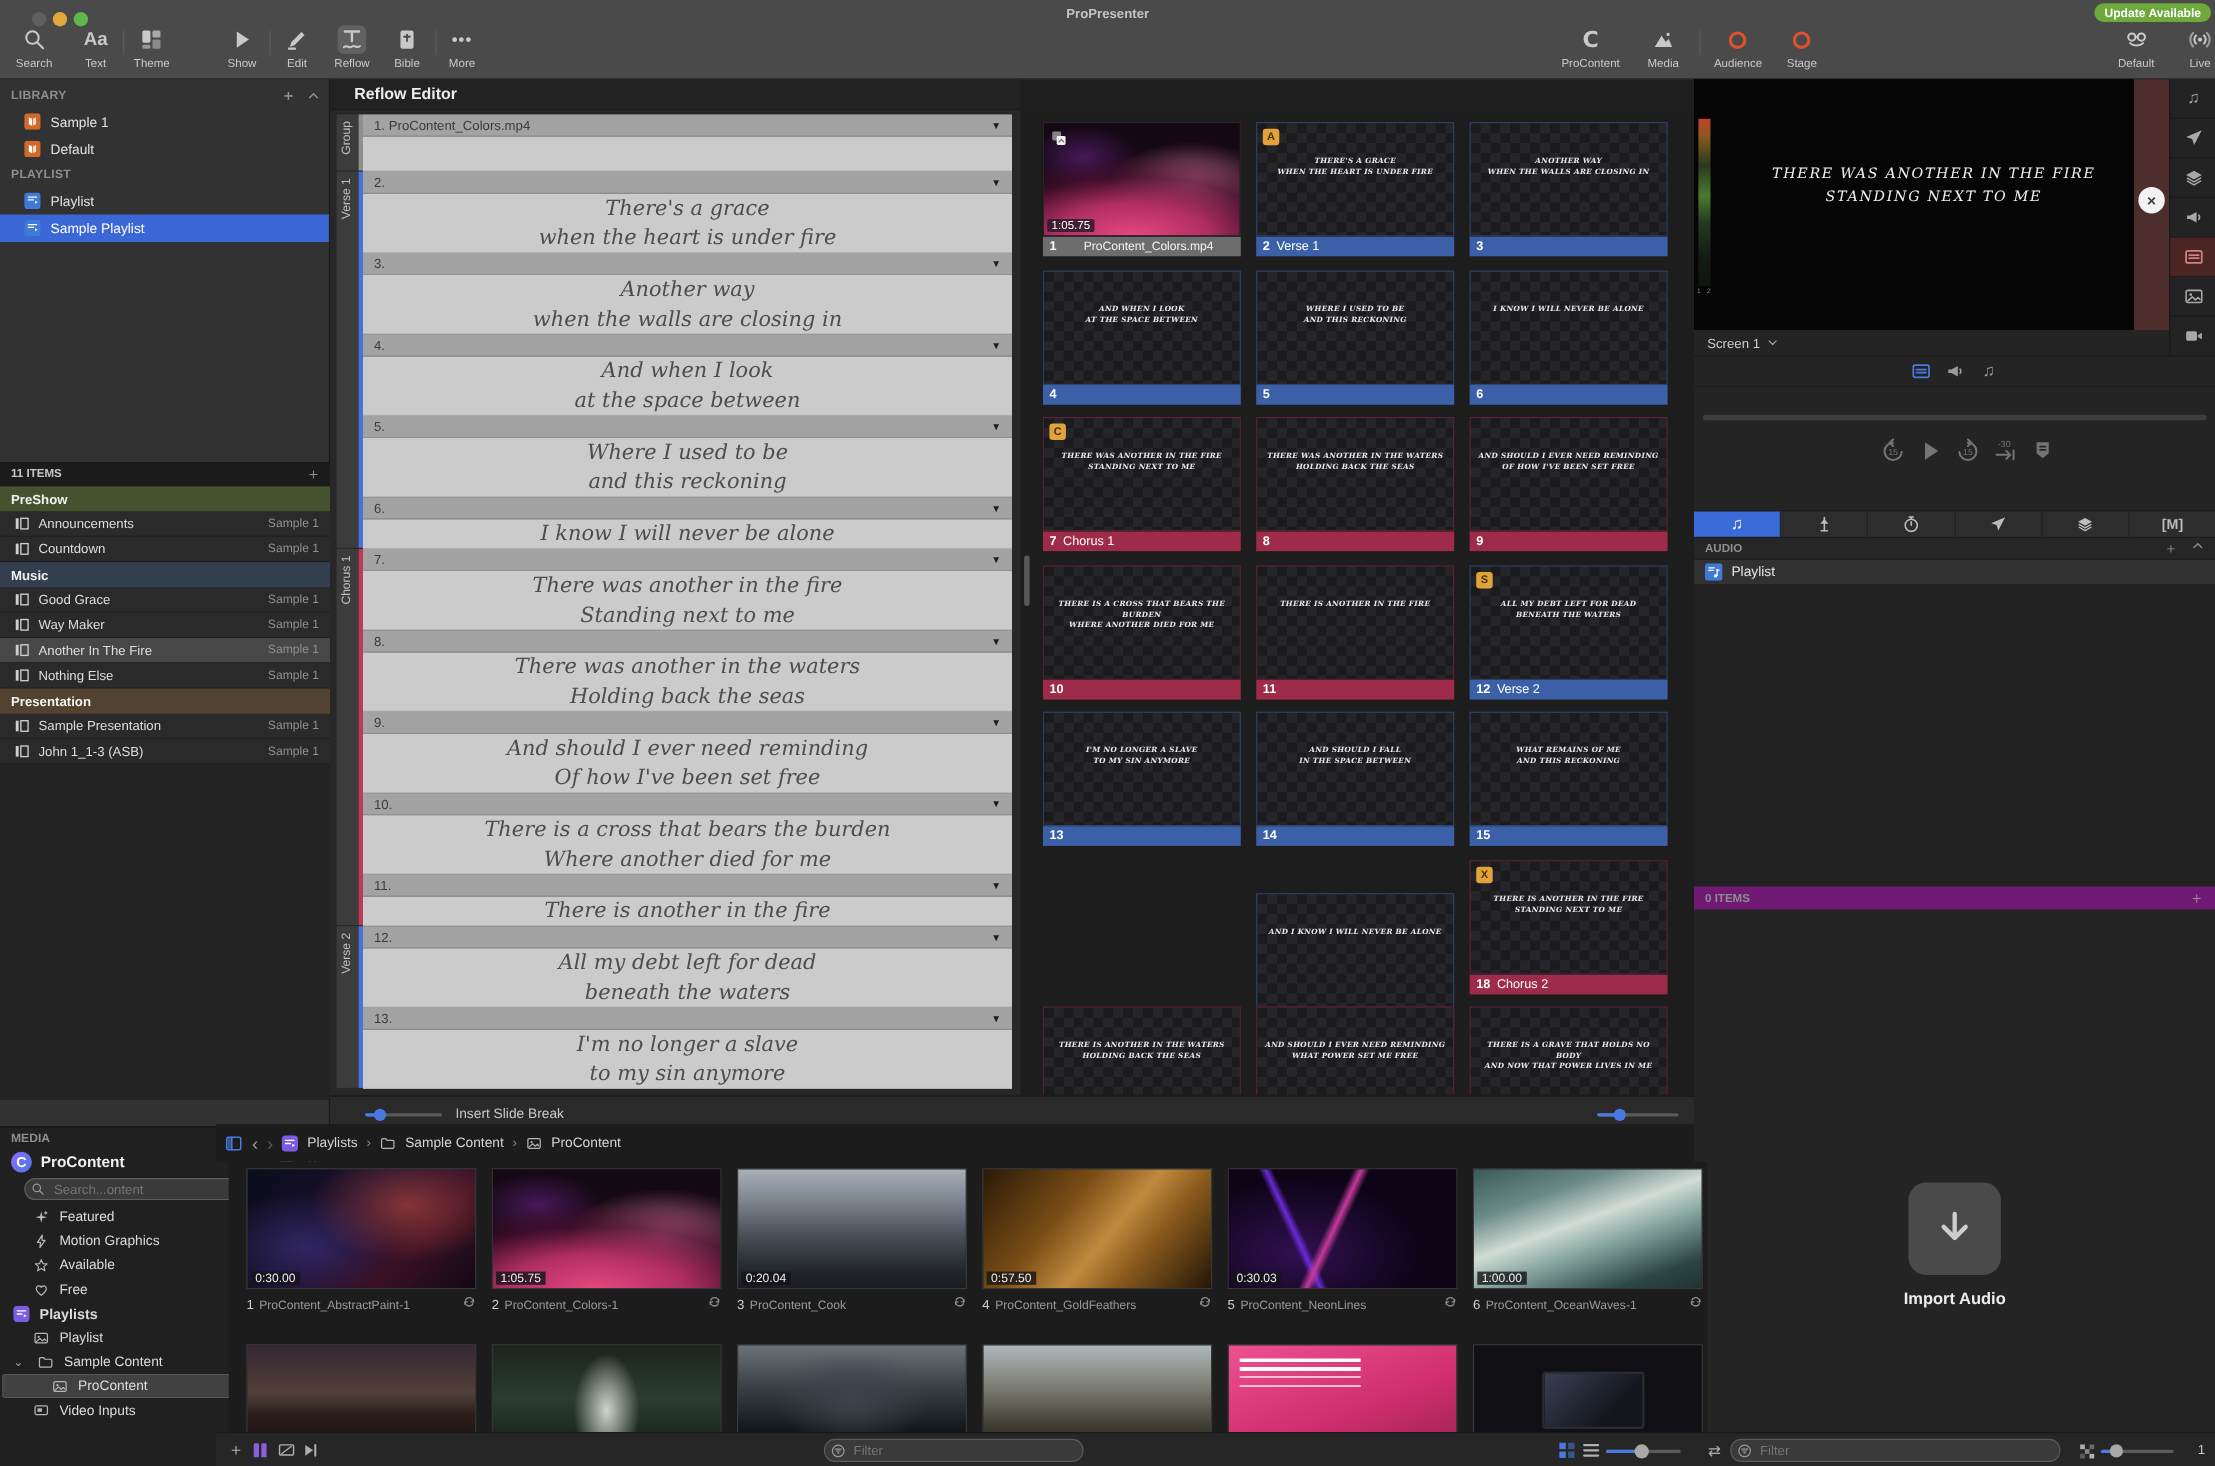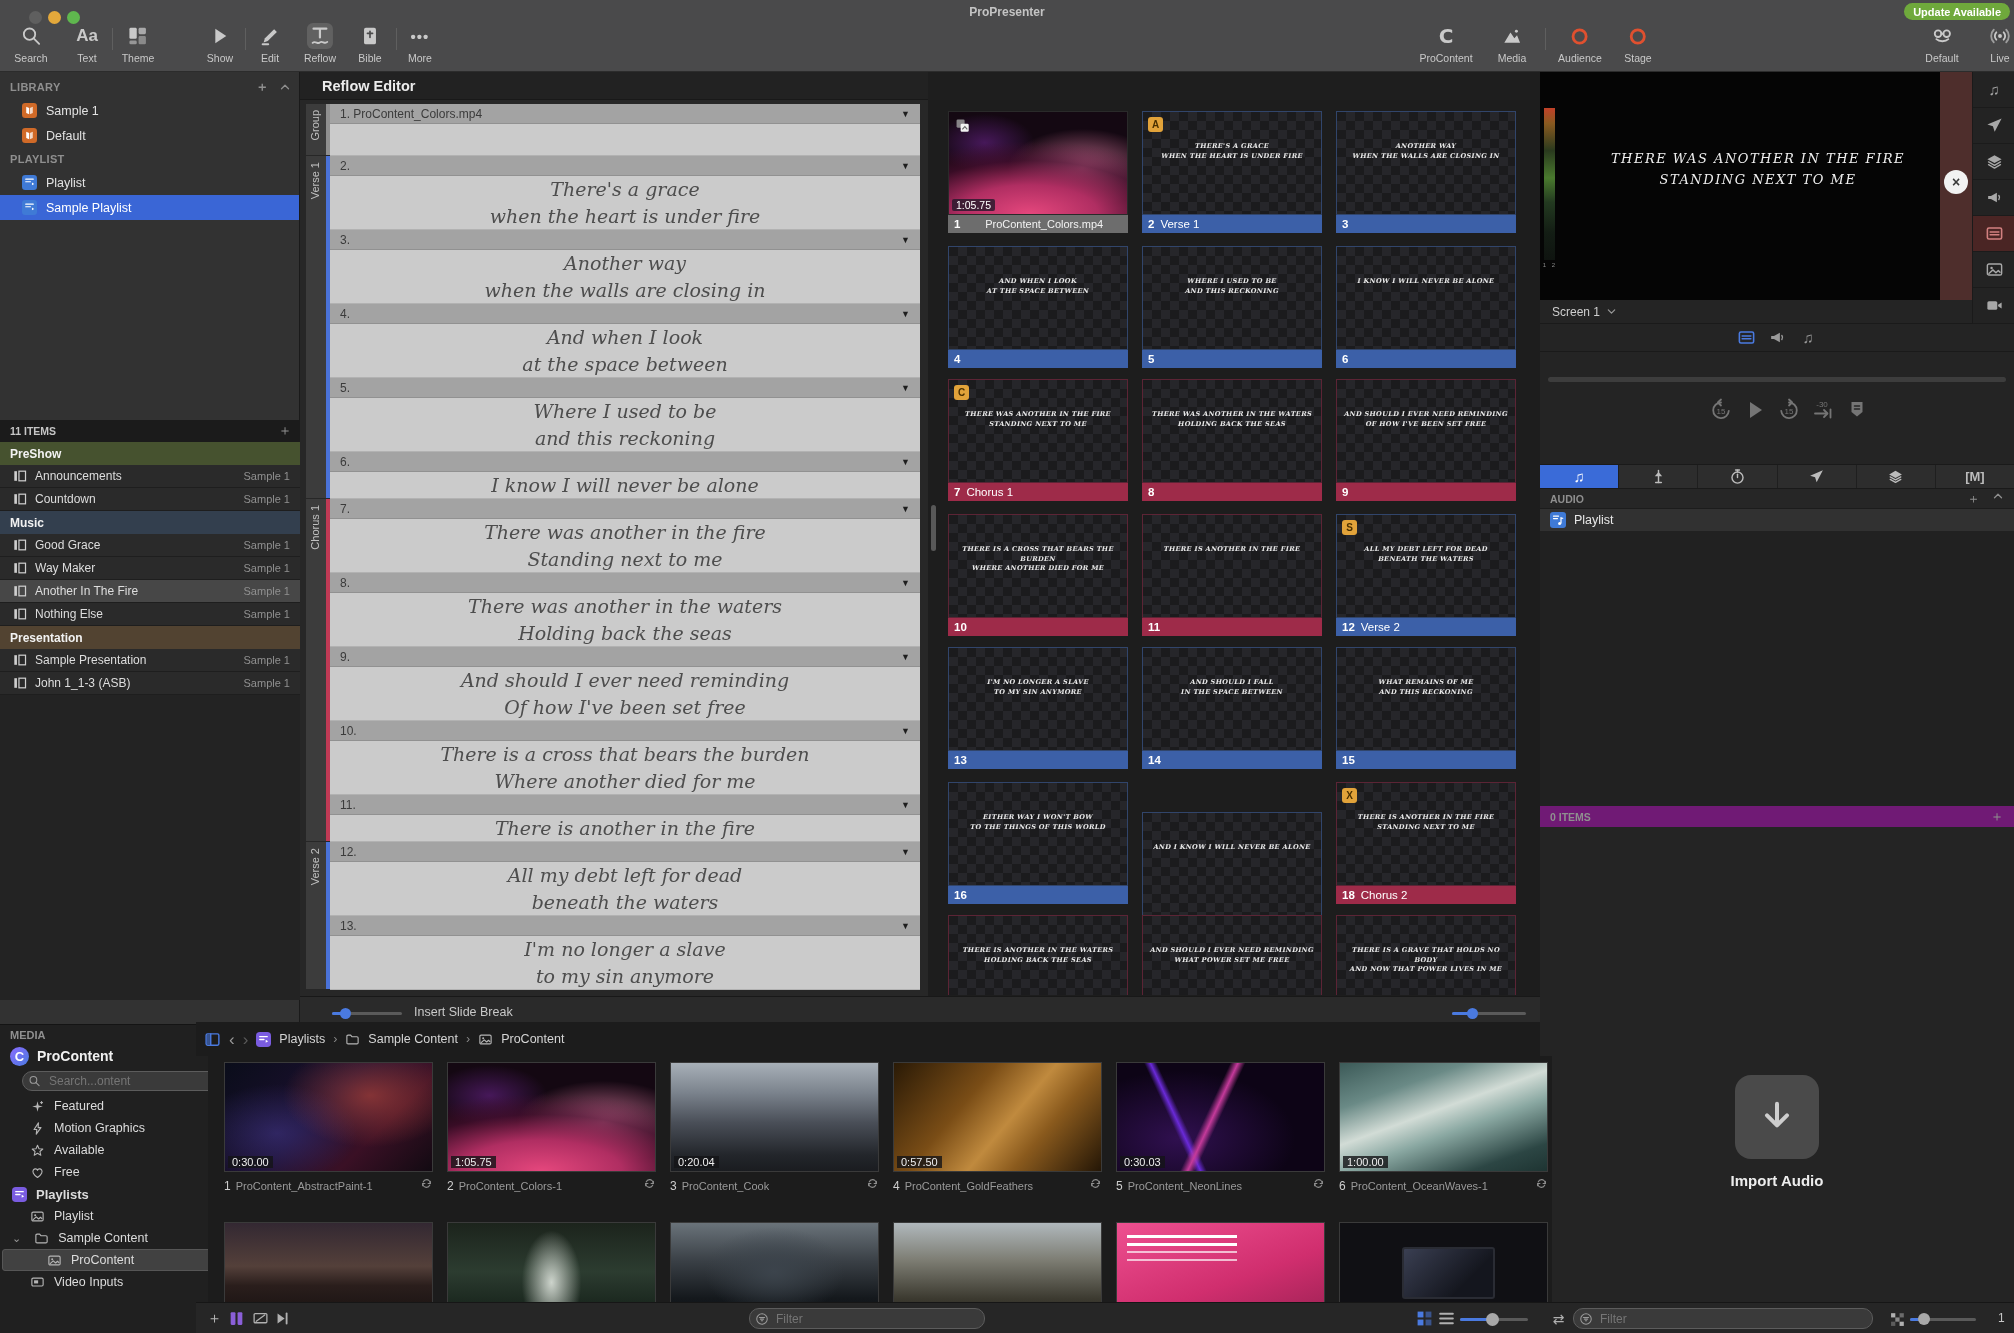--- a/index.html
+++ b/index.html
@@ -883,31 +883,20 @@
       </div>
       <div class="gcell" style="left: 388px; top: 542px;">
         <div class="gthumb checker b-verse">
           <div class="gtext">
             <div>WHAT REMAINS OF ME</div>
             <div>AND THIS RECKONING</div>
           </div>
         </div>
         <div class="gfoot verse">
           <div class="gnum">15</div>
-        </div>
-      </div>
-      <div class="gcell" style="left: 0px; top: 677px;">
-        <div class="gthumb checker b-verse">
-          <div class="gtext">
-            <div>EITHER WAY I WON'T BOW</div>
-            <div>TO THE THINGS OF THIS WORLD</div>
-          </div>
-        </div>
-        <div class="gfoot verse">
-          <div class="gnum">16</div>
         </div>
       </div>
       <div class="gcell" style="left: 194px; top: 707px;">
         <div class="gthumb checker b-verse">
           <div class="gtext">
             <div>AND I KNOW I WILL NEVER BE ALONE</div>
           </div>
         </div>
         <div class="gfoot verse">
           <div class="gnum">17</div>

